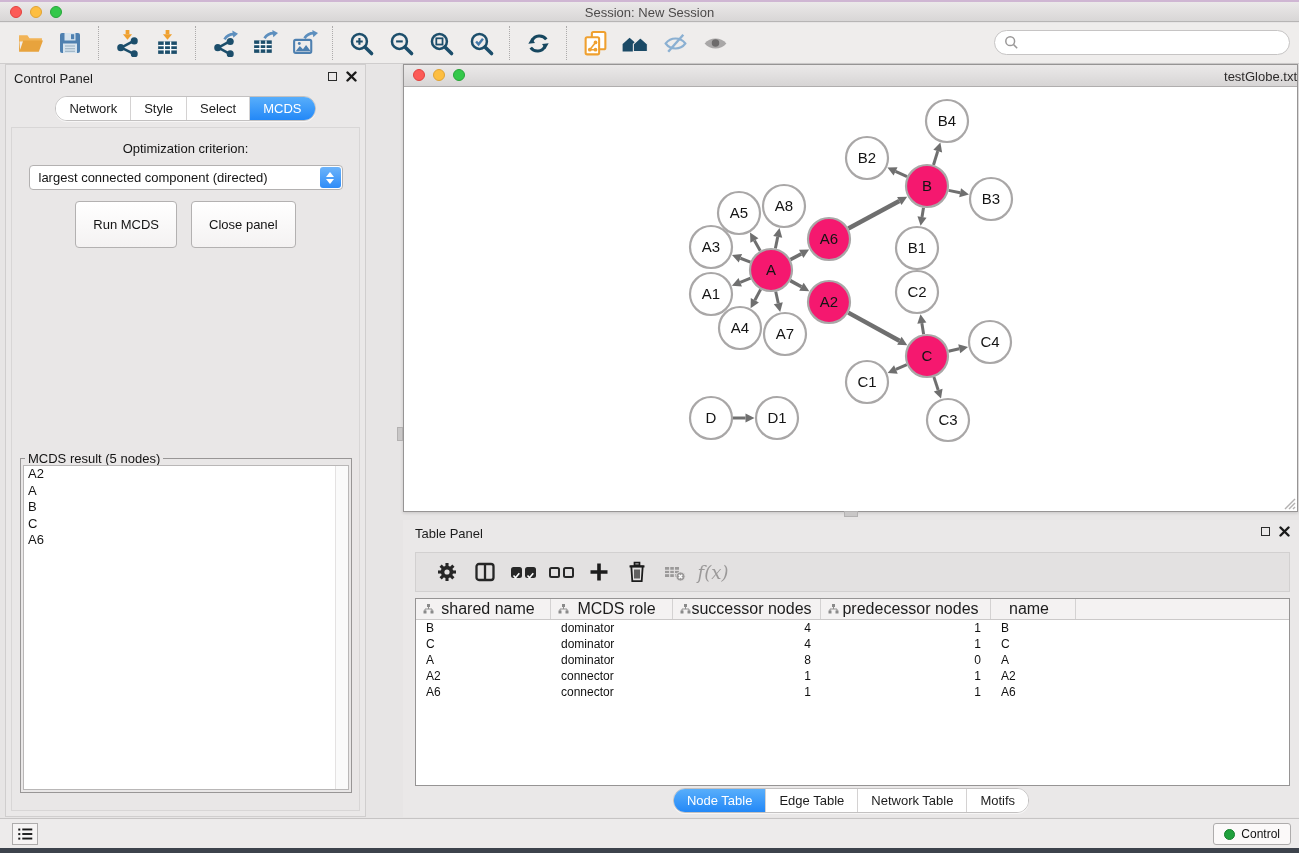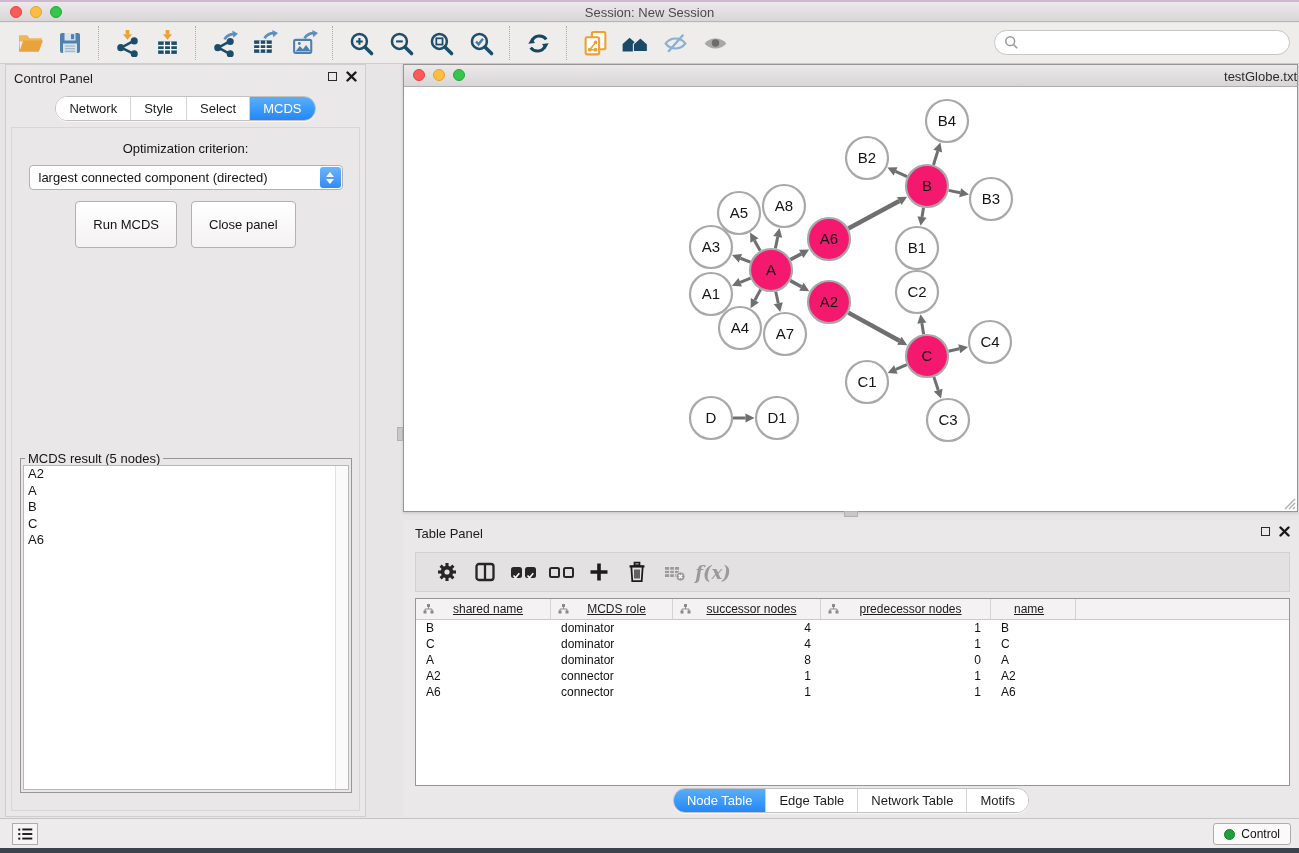--- a/index.html
+++ b/index.html
@@ -81,32 +81,32 @@
   .net-title { position:absolute; width:100%; text-align:right; top:4px; font-size:13px; color:#2e2c2c; }
   .net-canvas { position:relative; width:100%; height:424px; background:#fff; }
   .resize-grip { position:absolute; right:1px; bottom:1px; }
   .splitter-v { position:absolute; left:397px; top:427px; width:6px; height:14px; background:#c9c7c7; border:1px solid #b3b1b1; }
   .splitter-h { position:absolute; left:844px; top:511px; width:14px; height:6px; background:#c9c7c7; border:1px solid #b3b1b1; }
 
   
   .table-panel { position:absolute; left:403px; top:520px; width:896px; height:297px; background:#eae8e8; }
   .tp-toolbar { position:absolute; left:12px; right:9px; top:32px; height:40px; background:#e3e1e1;
                 border:1px solid #d2d0d0; display:flex; align-items:center; padding-left:12px; gap:0; }
-  .tp-btn { width:38px; height:32px; display:flex; align-items:center; justify-content:center; gap:3px;font-weight:bold; }
+  .tp-btn { width:38px; height:32px; display:flex; align-items:center; justify-content:center; gap:3px; }
   .cb { width:11px; height:11px; border-radius:2.5px; display:inline-block; }
   .cb.on { background:#272727; position:relative; }
   .cb.off { border:2px solid #272727; background:transparent; }
   .fx { font-family:"DejaVu Serif", serif; font-style:italic; font-size:18px; color:#9b9999; }
 
   .table-box { position:absolute; left:12px; right:9px; top:78px; height:188px; background:#fff;
                border:1px solid #969494; overflow:hidden; }
   .table-header { display:flex; height:21px; background:#f4f2f2; border-bottom:1px solid #cbc9c9; }
   .th { display:flex; align-items:center; border-right:1px solid #d4d2d2; position:relative; }
   .th svg.hier { margin-left:7px; }
-  .th-label { flex:1; text-align:center; font-size:12px; color:#1c1c1c; padding-right:8px;text-decoration:underline; }
+  .th-label { flex:1; text-align:center; font-size:16px; color:#1c1c1c; padding-right:8px; }
   .th.filler { flex:1; border-right:none; }
   .tr { display:flex; height:16px; align-items:center; }
   .td { font-size:12px; color:#111; padding-left:10px; overflow:hidden; white-space:nowrap; }
   .td.num { text-align:right; padding-left:0; padding-right:10px; }
 
   .tp-tabs { position:absolute; bottom:4px; left:0; width:100%; display:flex; justify-content:center; }
 
   
   .statusbar { position:absolute; left:0; top:818px; width:100%; height:30px; background:#edebeb;
                border-top:1px solid #c6c4c4; }

